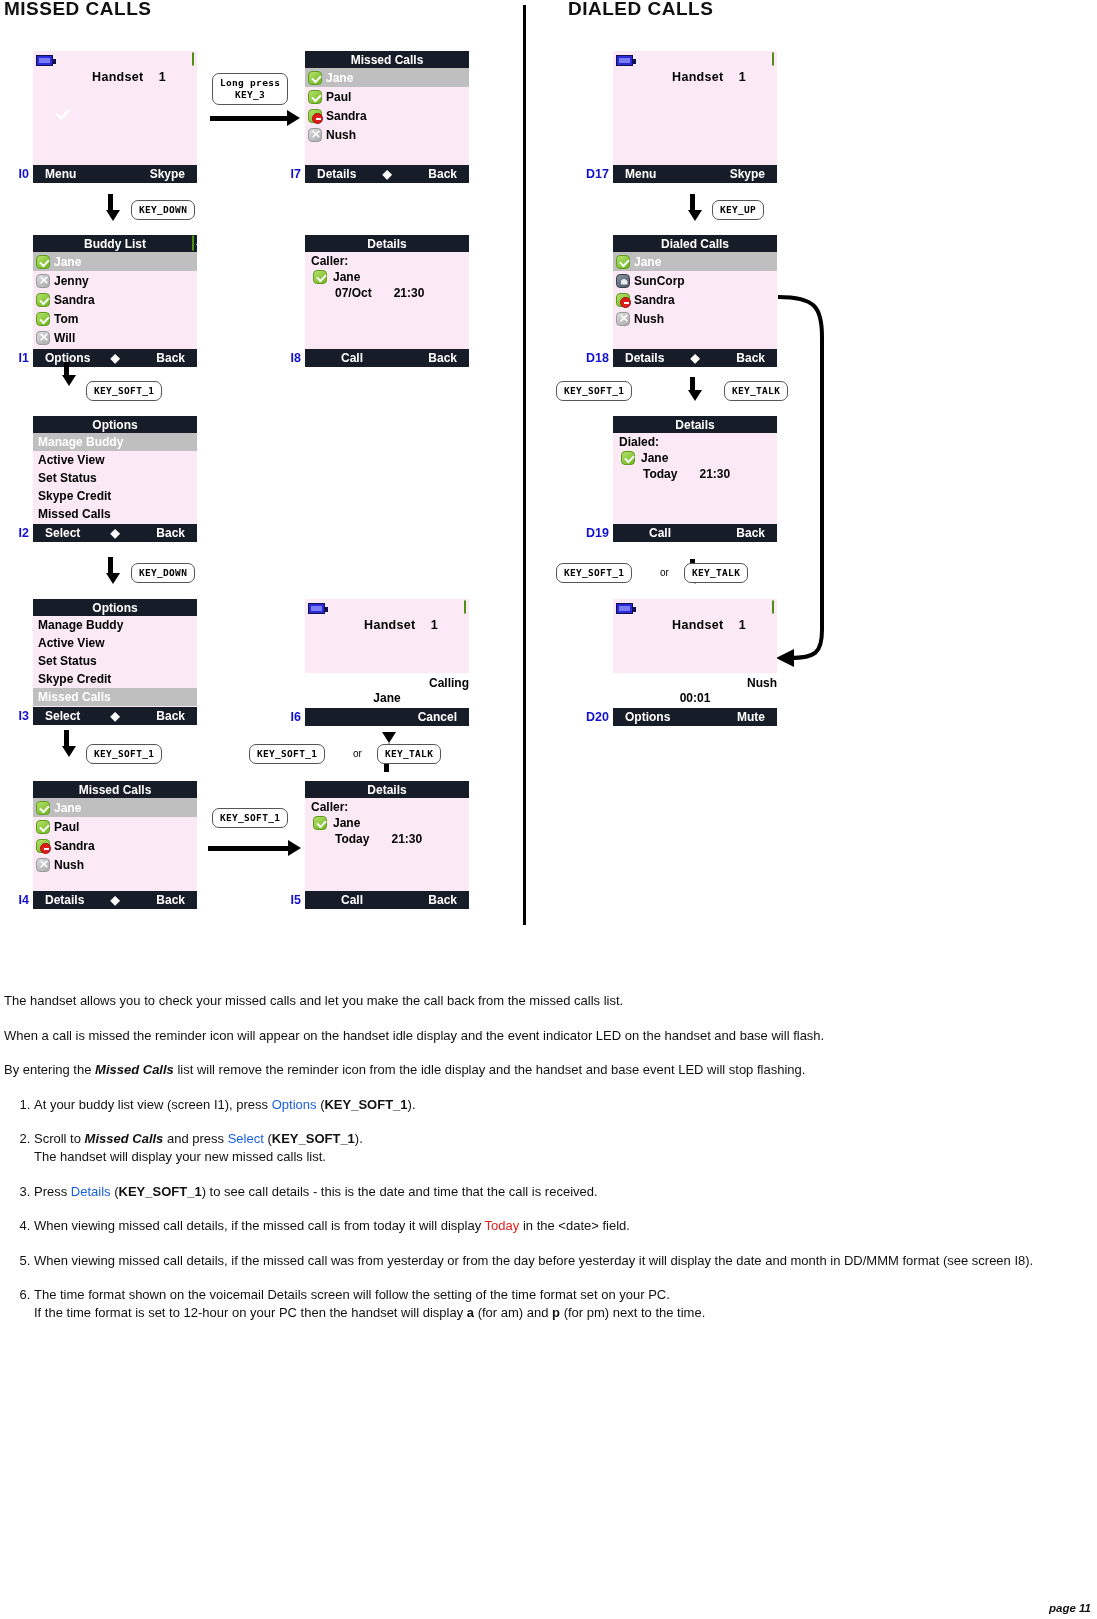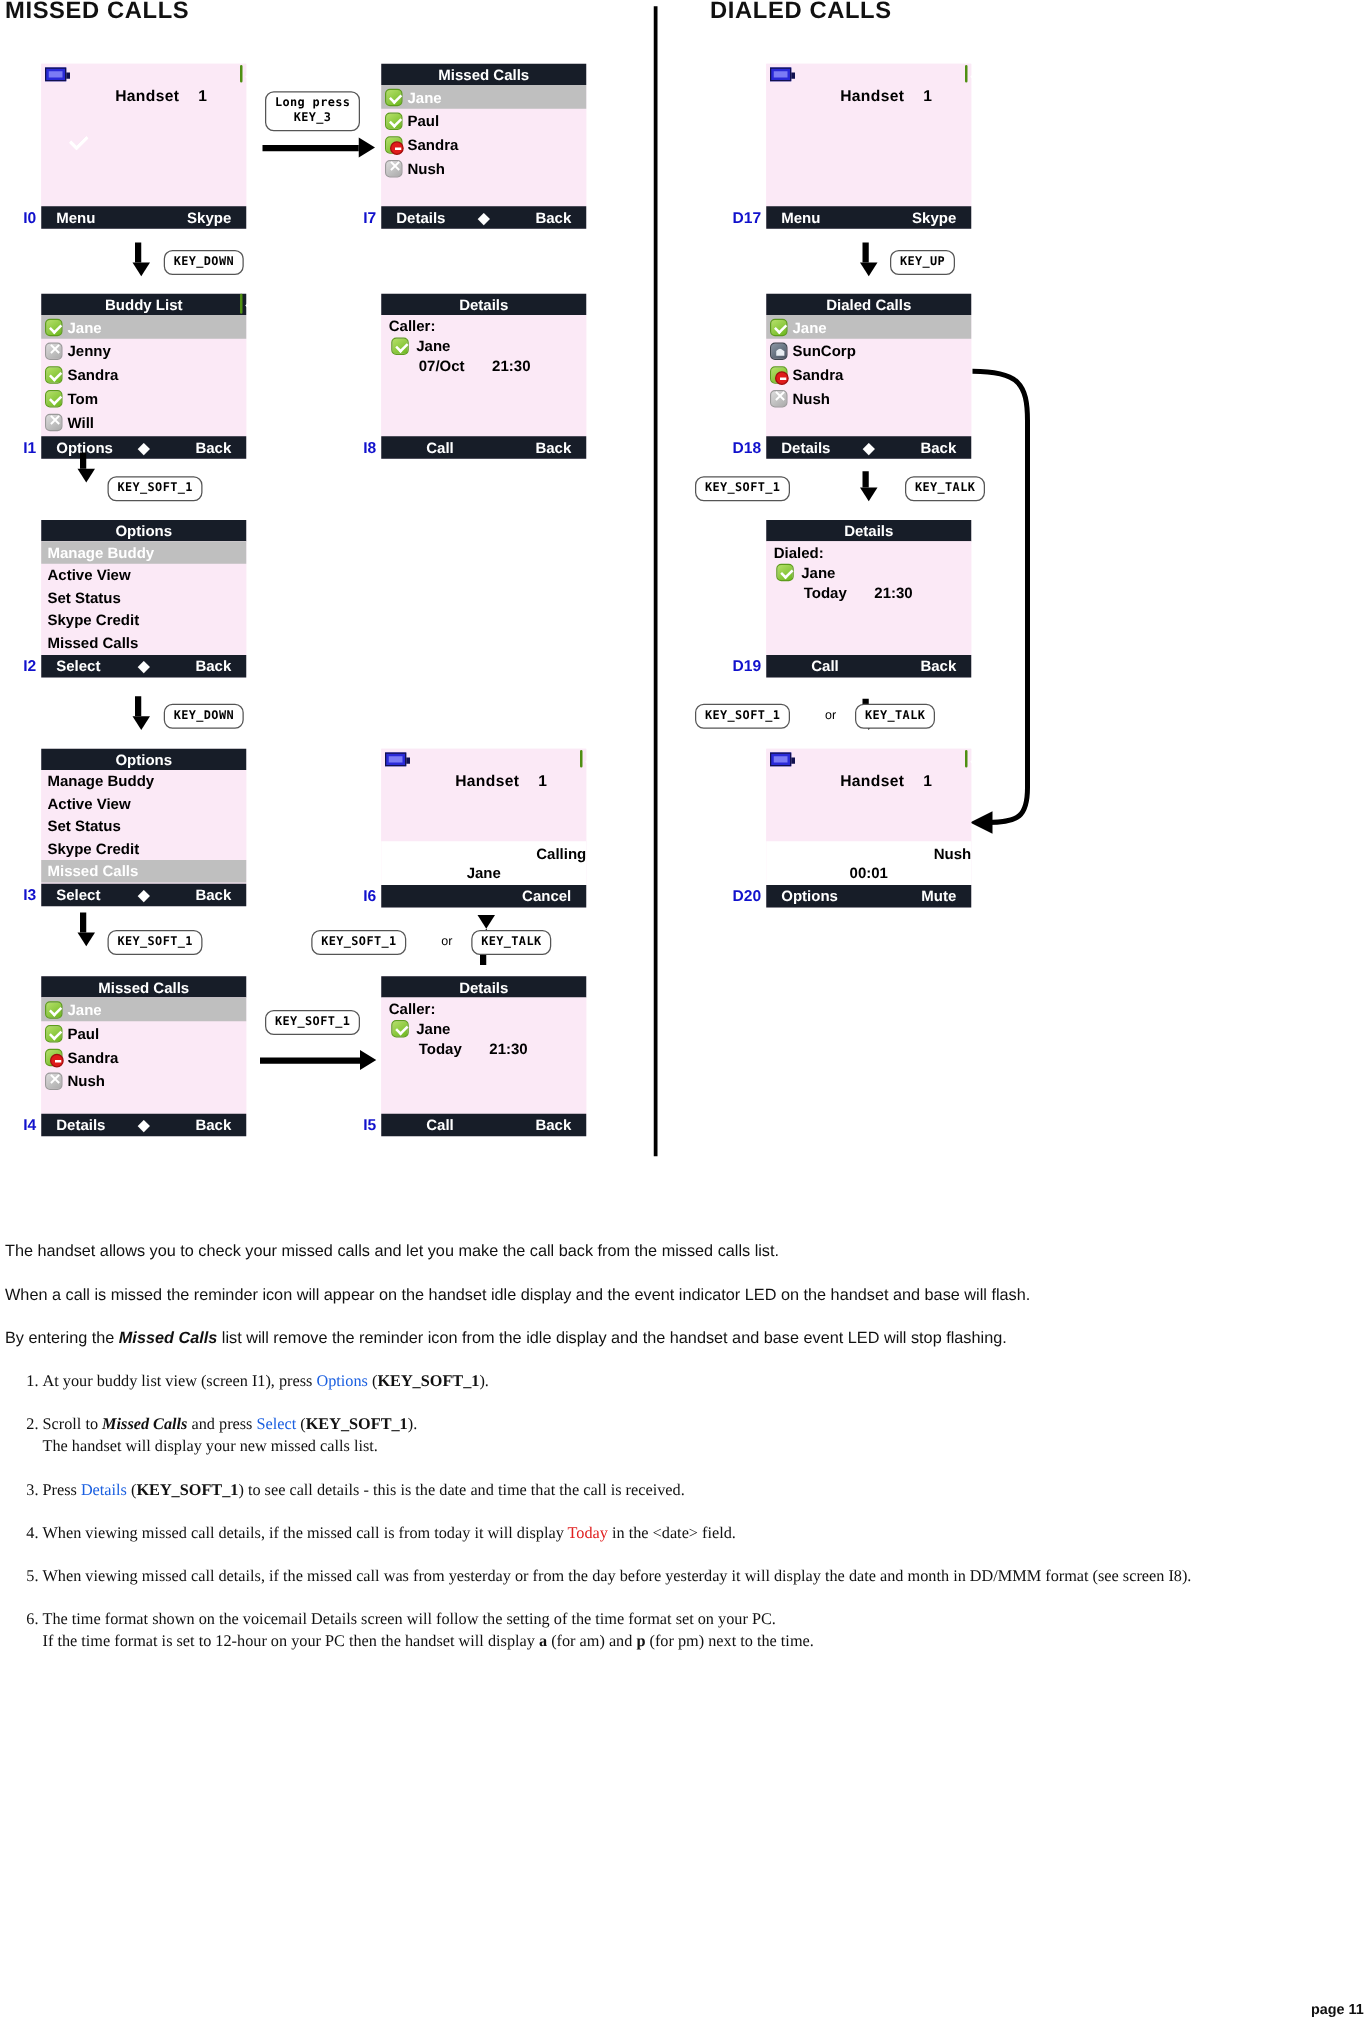--- a/index.html
+++ b/index.html
@@ -294,32 +294,33 @@
     position:absolute;
     left:4px; top:992px;
     width:1060px;
     font-size:13px;
     line-height:1.35;
     color:#111;
   }
   #copy p { margin:0 0 17px 0; }
   .lead { font-weight:bold; margin-bottom:12px !important; }
   ol.steps { margin:0; padding-left:30px; }
-  ol.steps > li { margin-bottom:16px; line-height:1.4;font-family:Liberation Serif, serif; }
+  ol.steps > li { margin-bottom:16px; line-height:1.4; }
   .sub { margin:14px 0 0 0; }
   .blue { color:#1a5fe0; }
   .red  { color:#e02020; }
   i.bi { font-weight:bold; font-style:italic; }
 
   #pagenum {
     position:absolute;
     right:6px; bottom:5px;
     font-size:11.5px;
     font-weight:bold;
     color:#111;
+    font-style:italic;
   }
 </style>
 </head>
 <body>
 
 <div class="sec-head" id="head-missed">MISSED CALLS</div>
 <div class="sec-head" id="head-dialed">DIALED CALLS</div>
 <div id="divider"></div>
 
 <div class="screen" id="scr-I0" style="left:33px; top:51px;">

